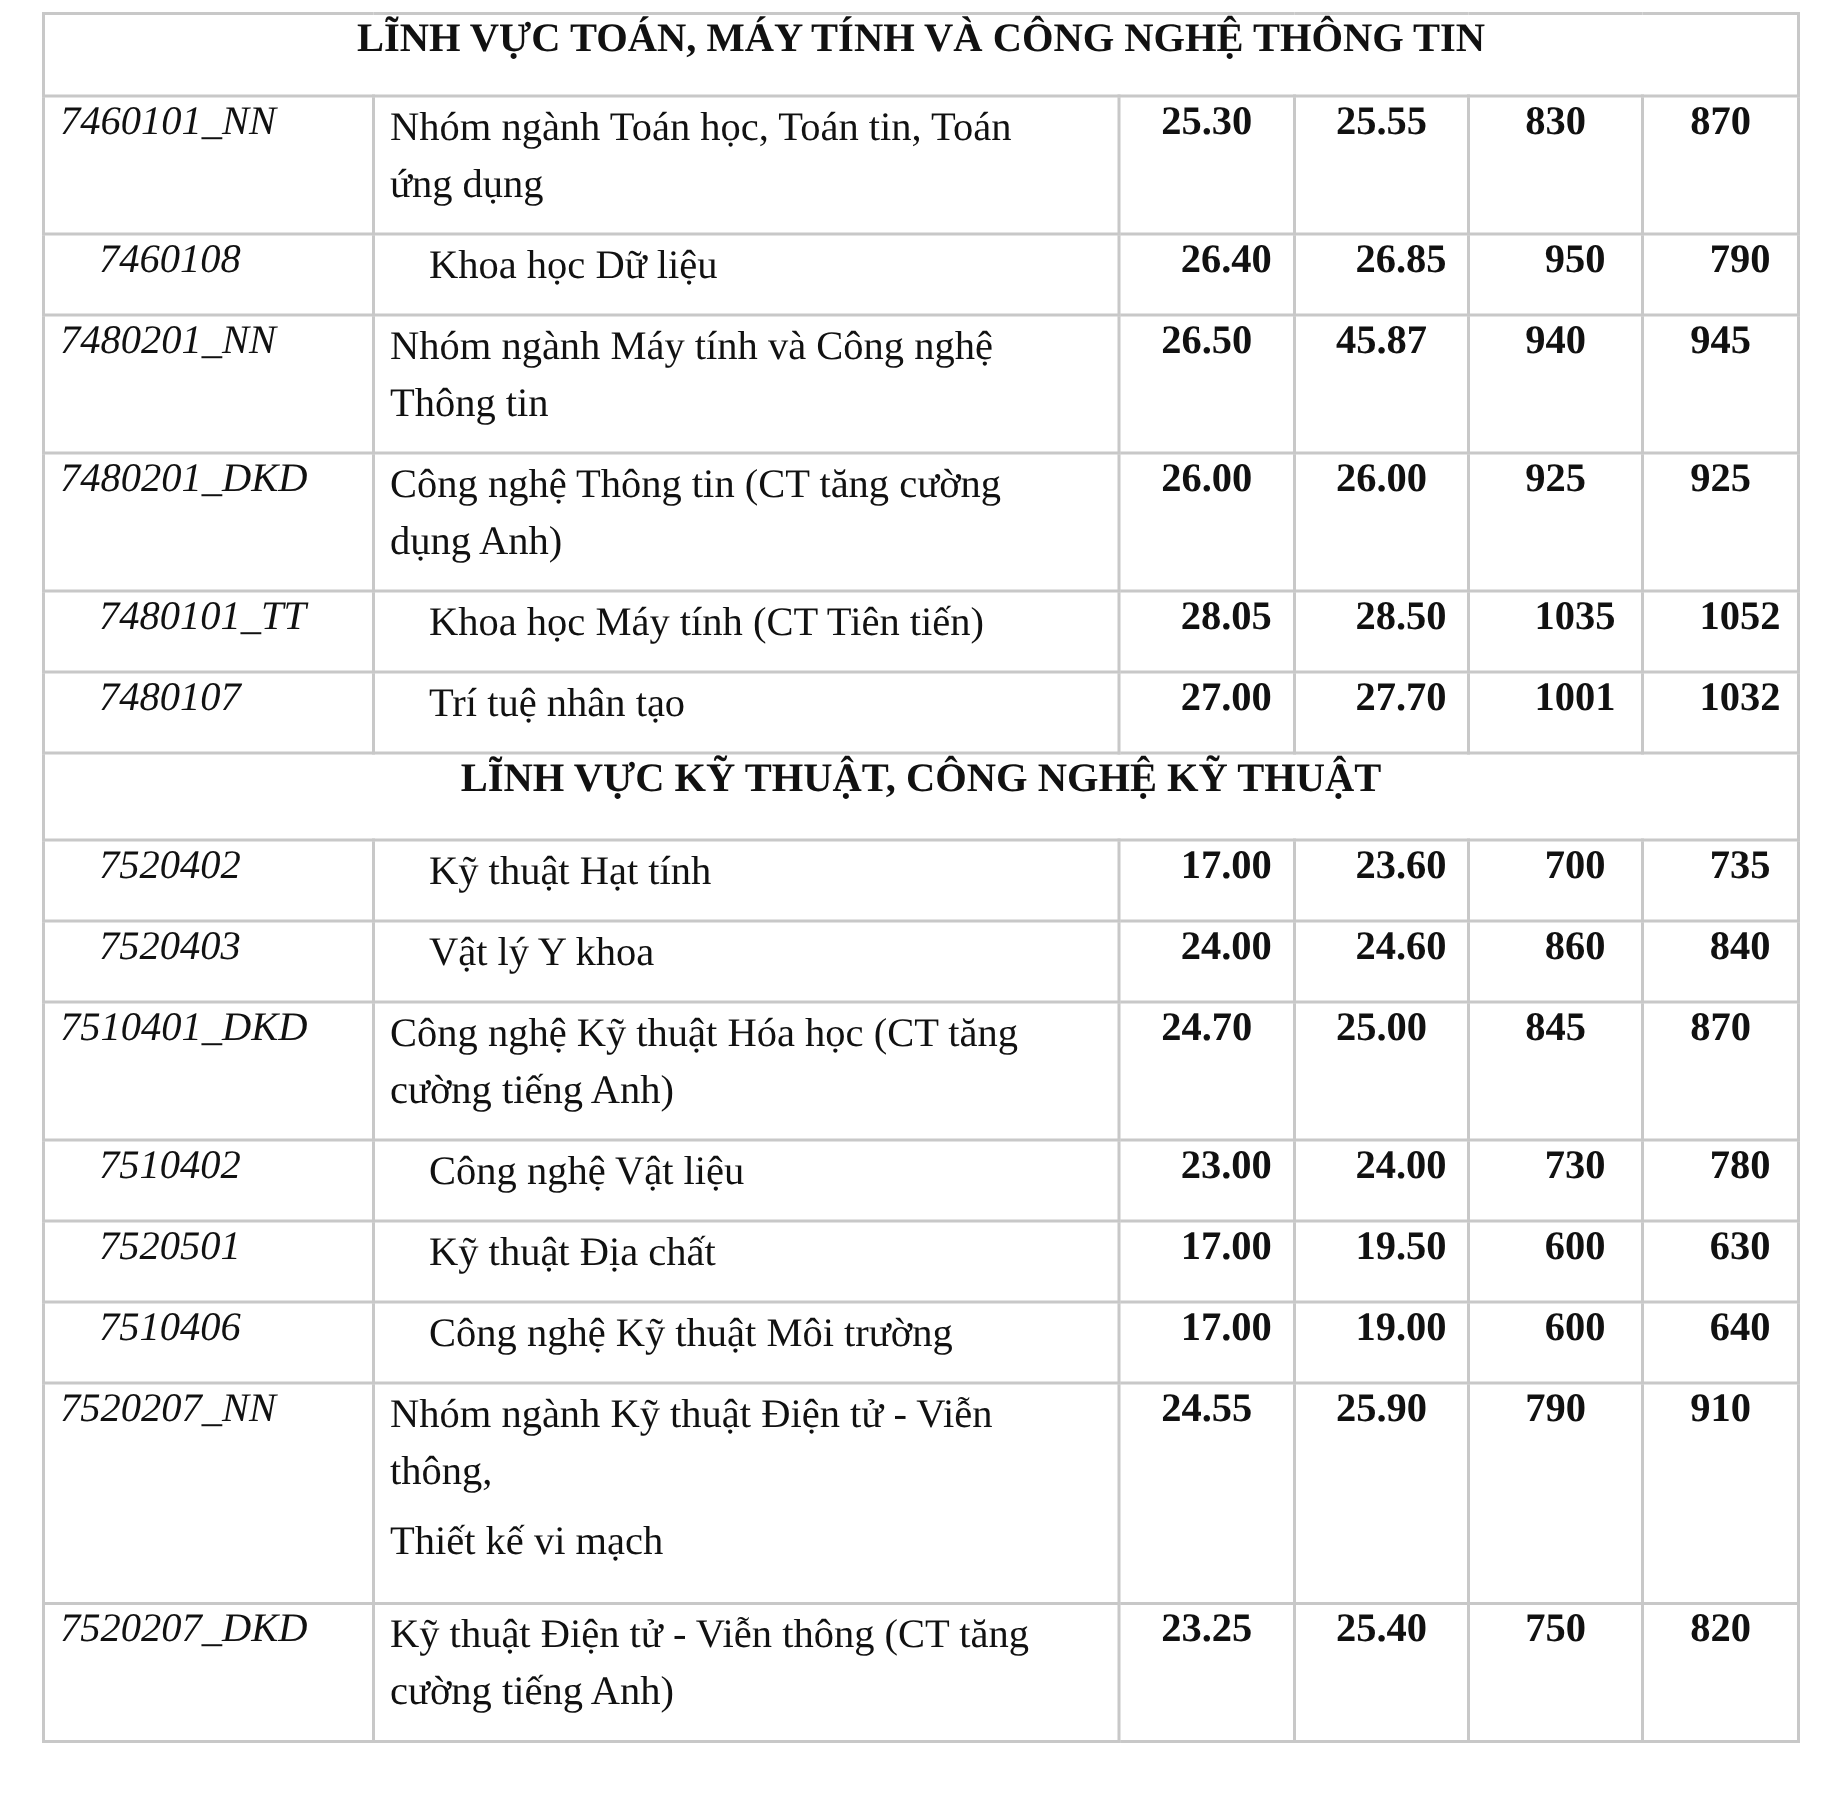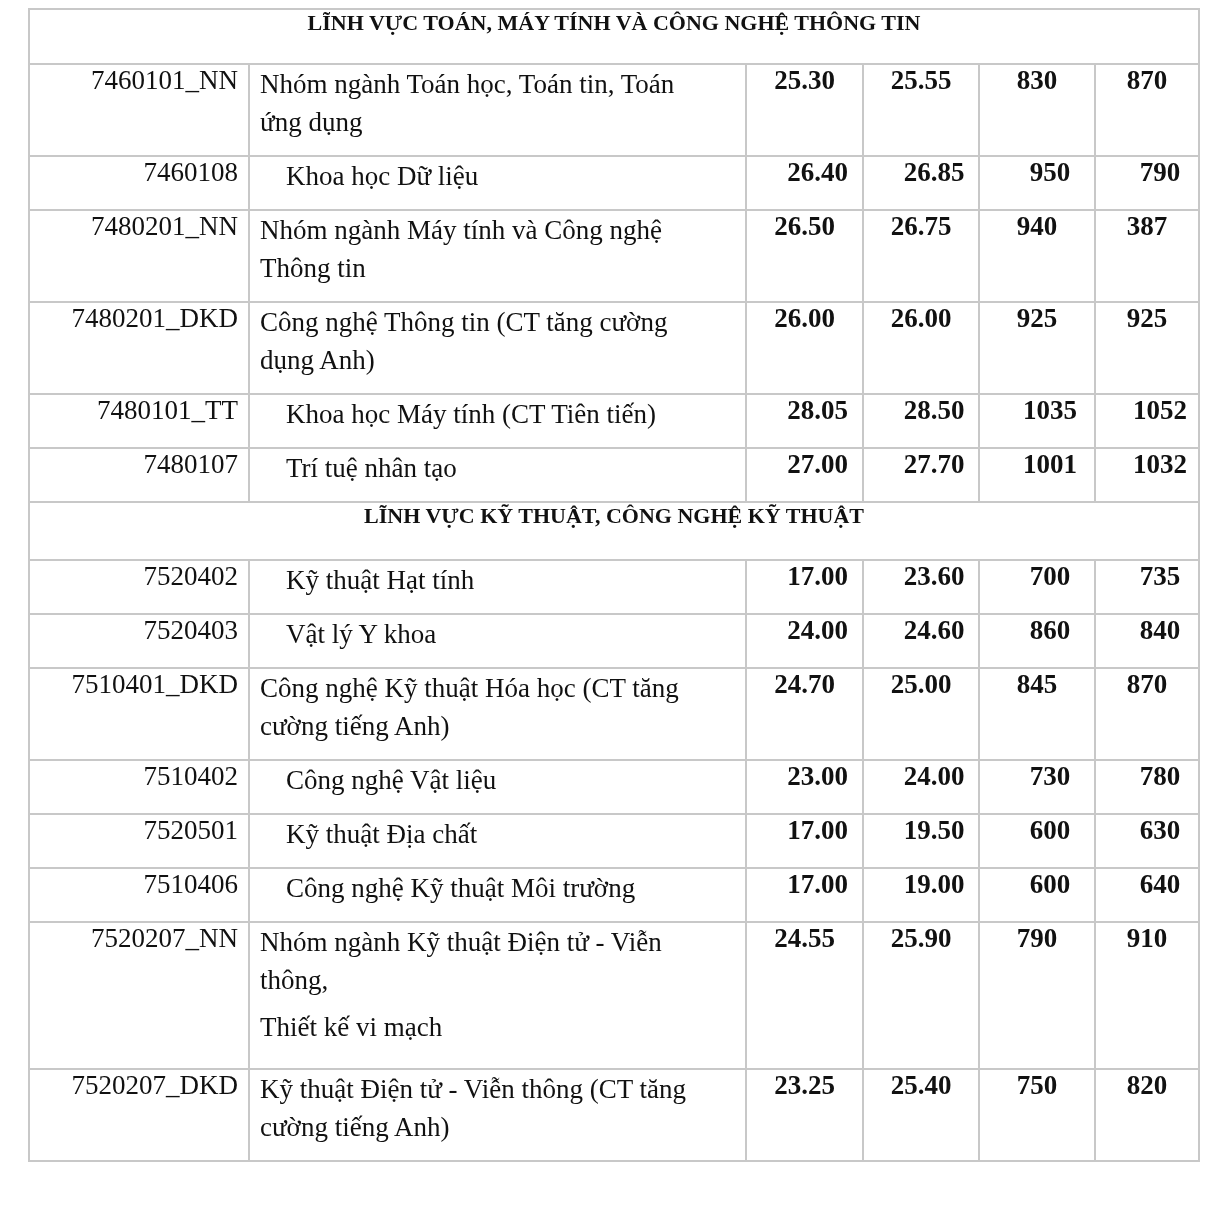--- a/index.html
+++ b/index.html
@@ -7,22 +7,22 @@
       font-family: "Liberation Serif", "DejaVu Serif", serif; color: #111; }
     table.scores { position: absolute; left: 28px; top: 8px; width: 1170px;
       border-collapse: collapse; table-layout: fixed; font-size: 27px; }
     table.scores td { border: 2px solid #c8c8c8; padding: 0 10px; vertical-align: top; }
     col.c-code { width: 220px; }
     col.c-name { width: 497px; }
     col.c-s1 { width: 117px; }
     col.c-s2 { width: 116px; }
     col.c-s3 { width: 116px; }
     col.c-s4 { width: 104px; }
-    td.section { text-align: center; font-weight: bold; height: 53px; padding-top: 2px; font-size: 22px; }
-    td.code { text-align: right; vertical-align: middle; padding-bottom: 14px; }
+    td.section { text-align: center; font-weight: bold; height: 53px; padding-top: 2px; font-size: 27px; }
+    td.code { text-align: left; vertical-align: middle; padding-bottom: 14px; font-style: italic; }
     td.name { line-height: 38px; padding-top: 0; margin-top: 14px; }
     td.num { text-align: center; vertical-align: middle; padding-bottom: 14px; font-weight: bold; }
     tr.h56 td { height: 52px; padding-left: 36px; }
     tr.h94 td { height: 90px; }
     tr.h149 td { height: 145px; }
     .line { display: block; }
     .gap { display: block; height: 9px; }
   </style>
 </head>
 <body>
@@ -65,23 +65,23 @@
       <td class="num">790</td>
     </tr>
 
     <tr class="h94">
       <td class="code">7480201_NN</td>
       <td class="name">
         <span class="line">Nhóm ngành Máy tính và Công nghệ</span>
         <span class="line">Thông tin</span>
       </td>
       <td class="num">26.50</td>
-      <td class="num">26.75</td>
+      <td class="num">45.87</td>
       <td class="num">940</td>
-      <td class="num">387</td>
+      <td class="num">945</td>
     </tr>
 
     <tr class="h94">
       <td class="code">7480201_DKD</td>
       <td class="name">
         <span class="line">Công nghệ Thông tin (CT tăng cường</span>
         <span class="line">dụng Anh)</span>
       </td>
       <td class="num">26.00</td>
       <td class="num">26.00</td>

